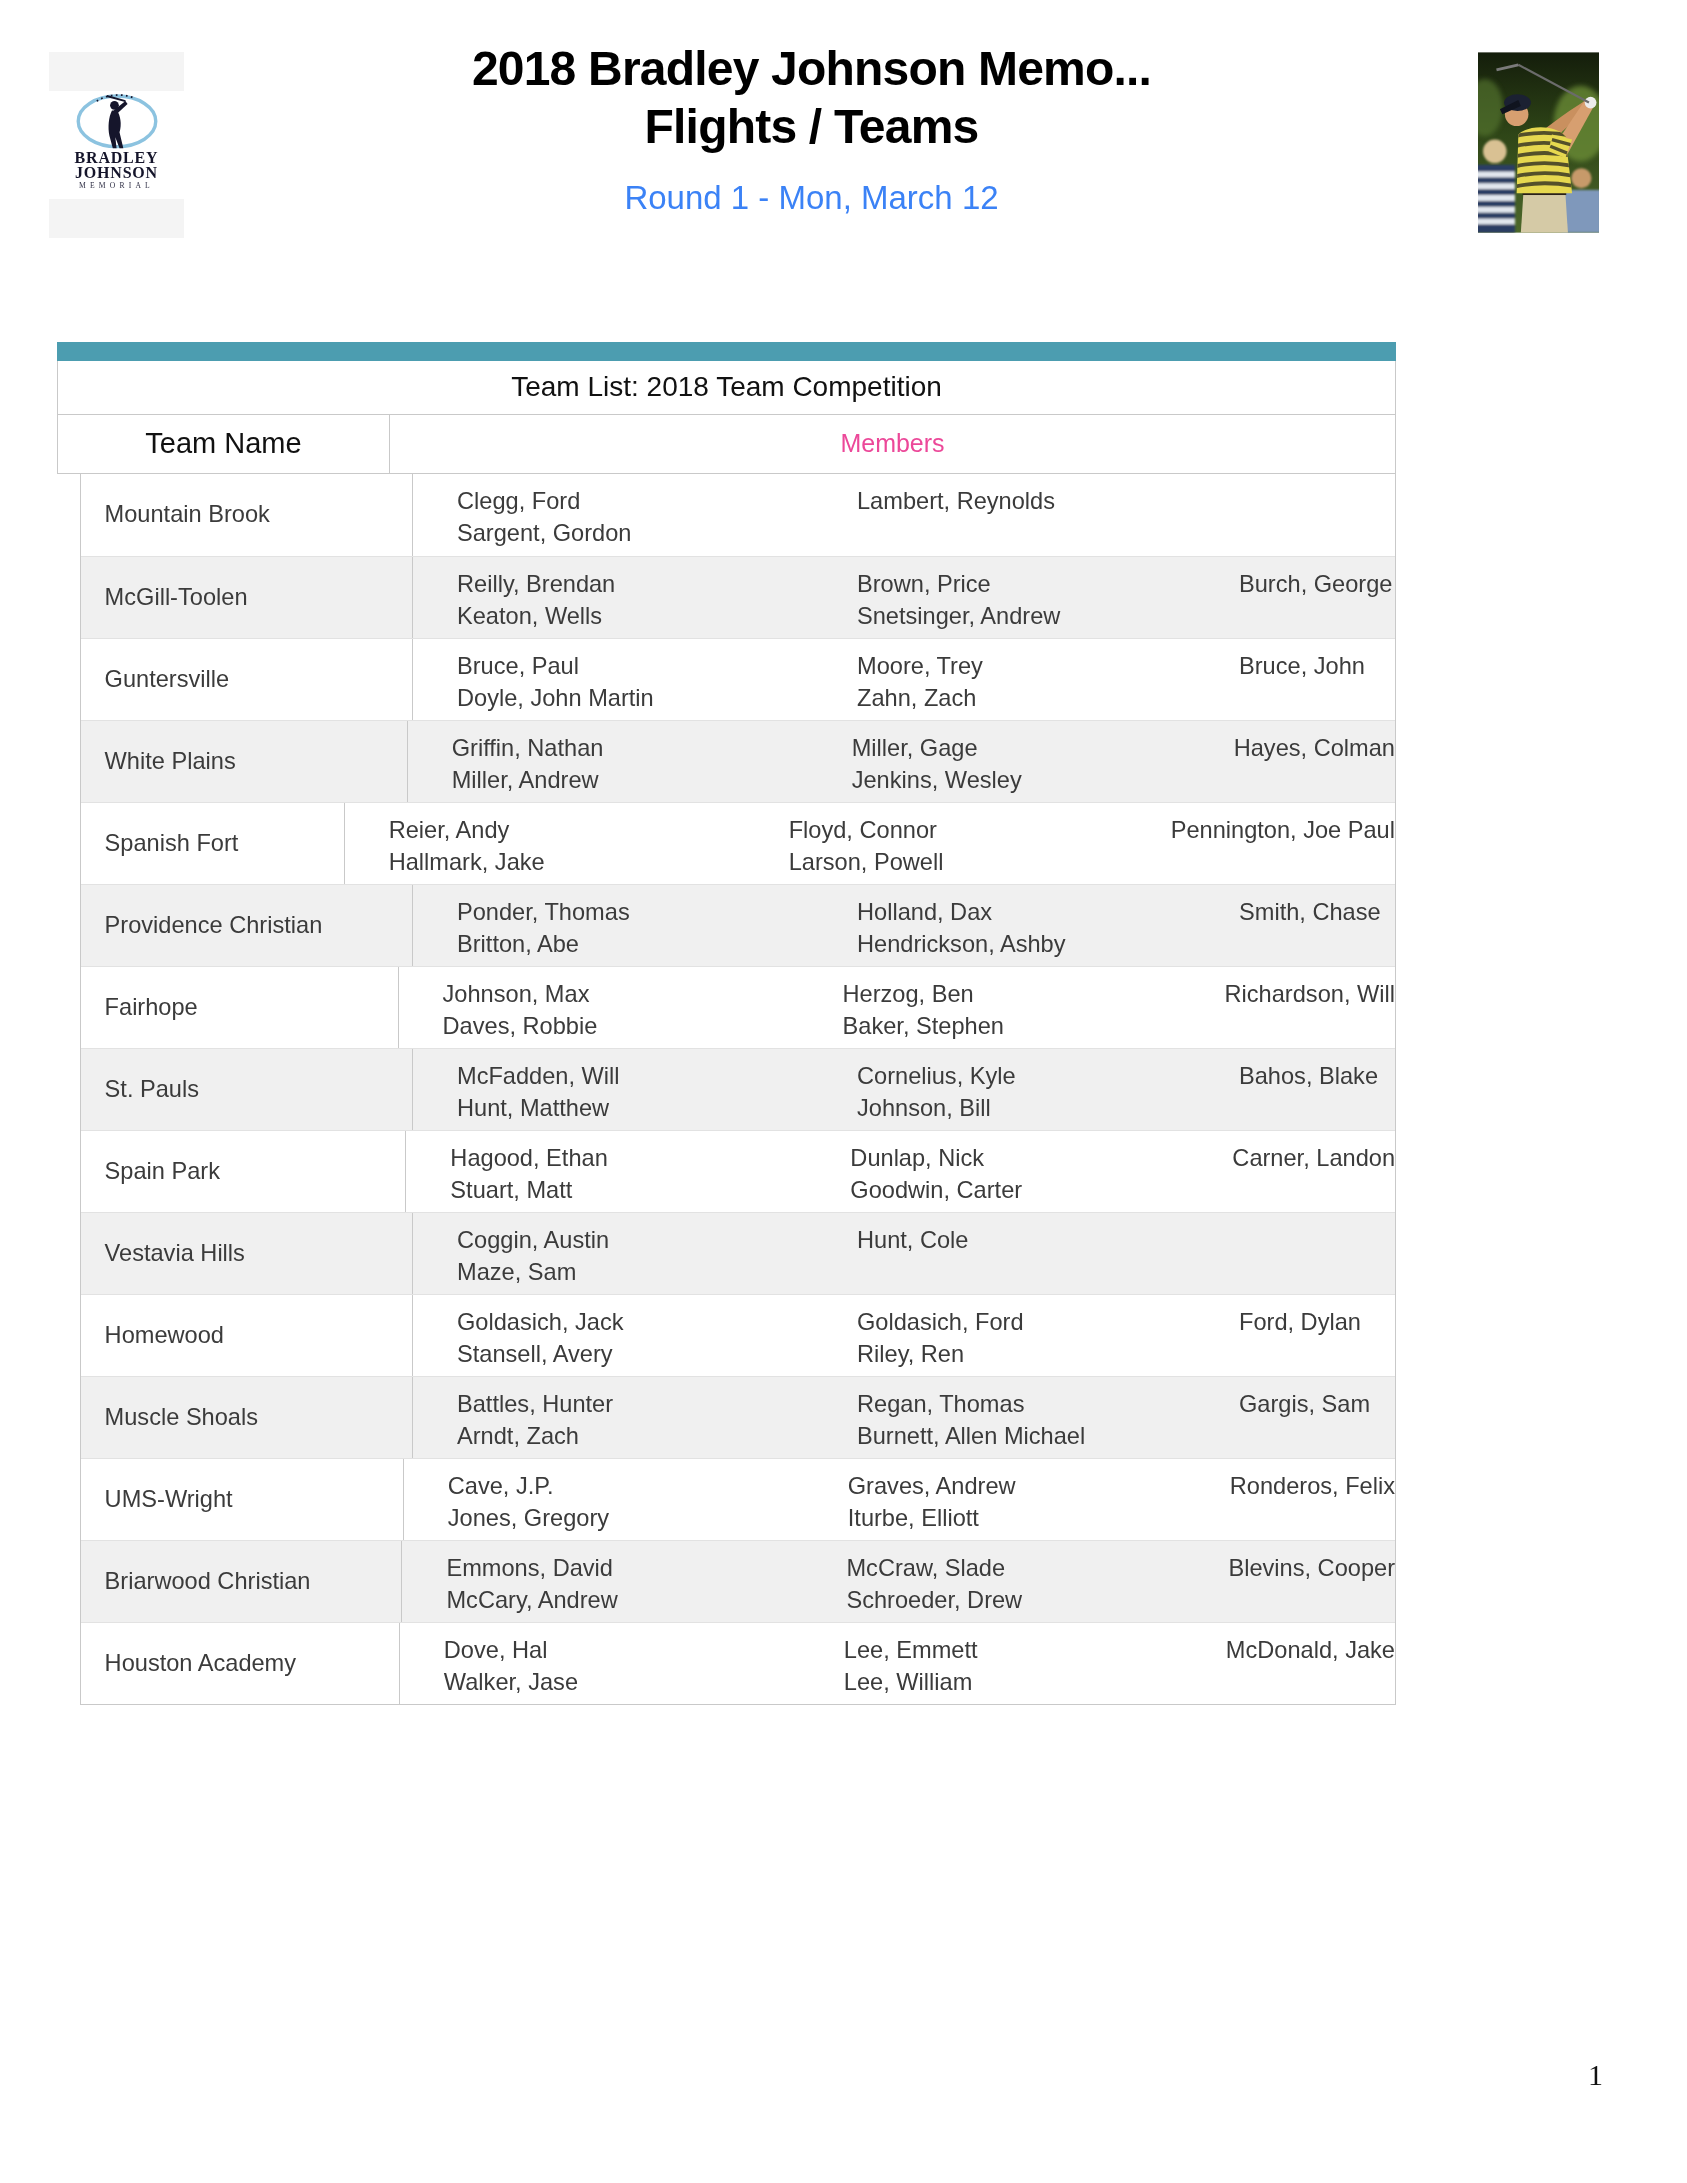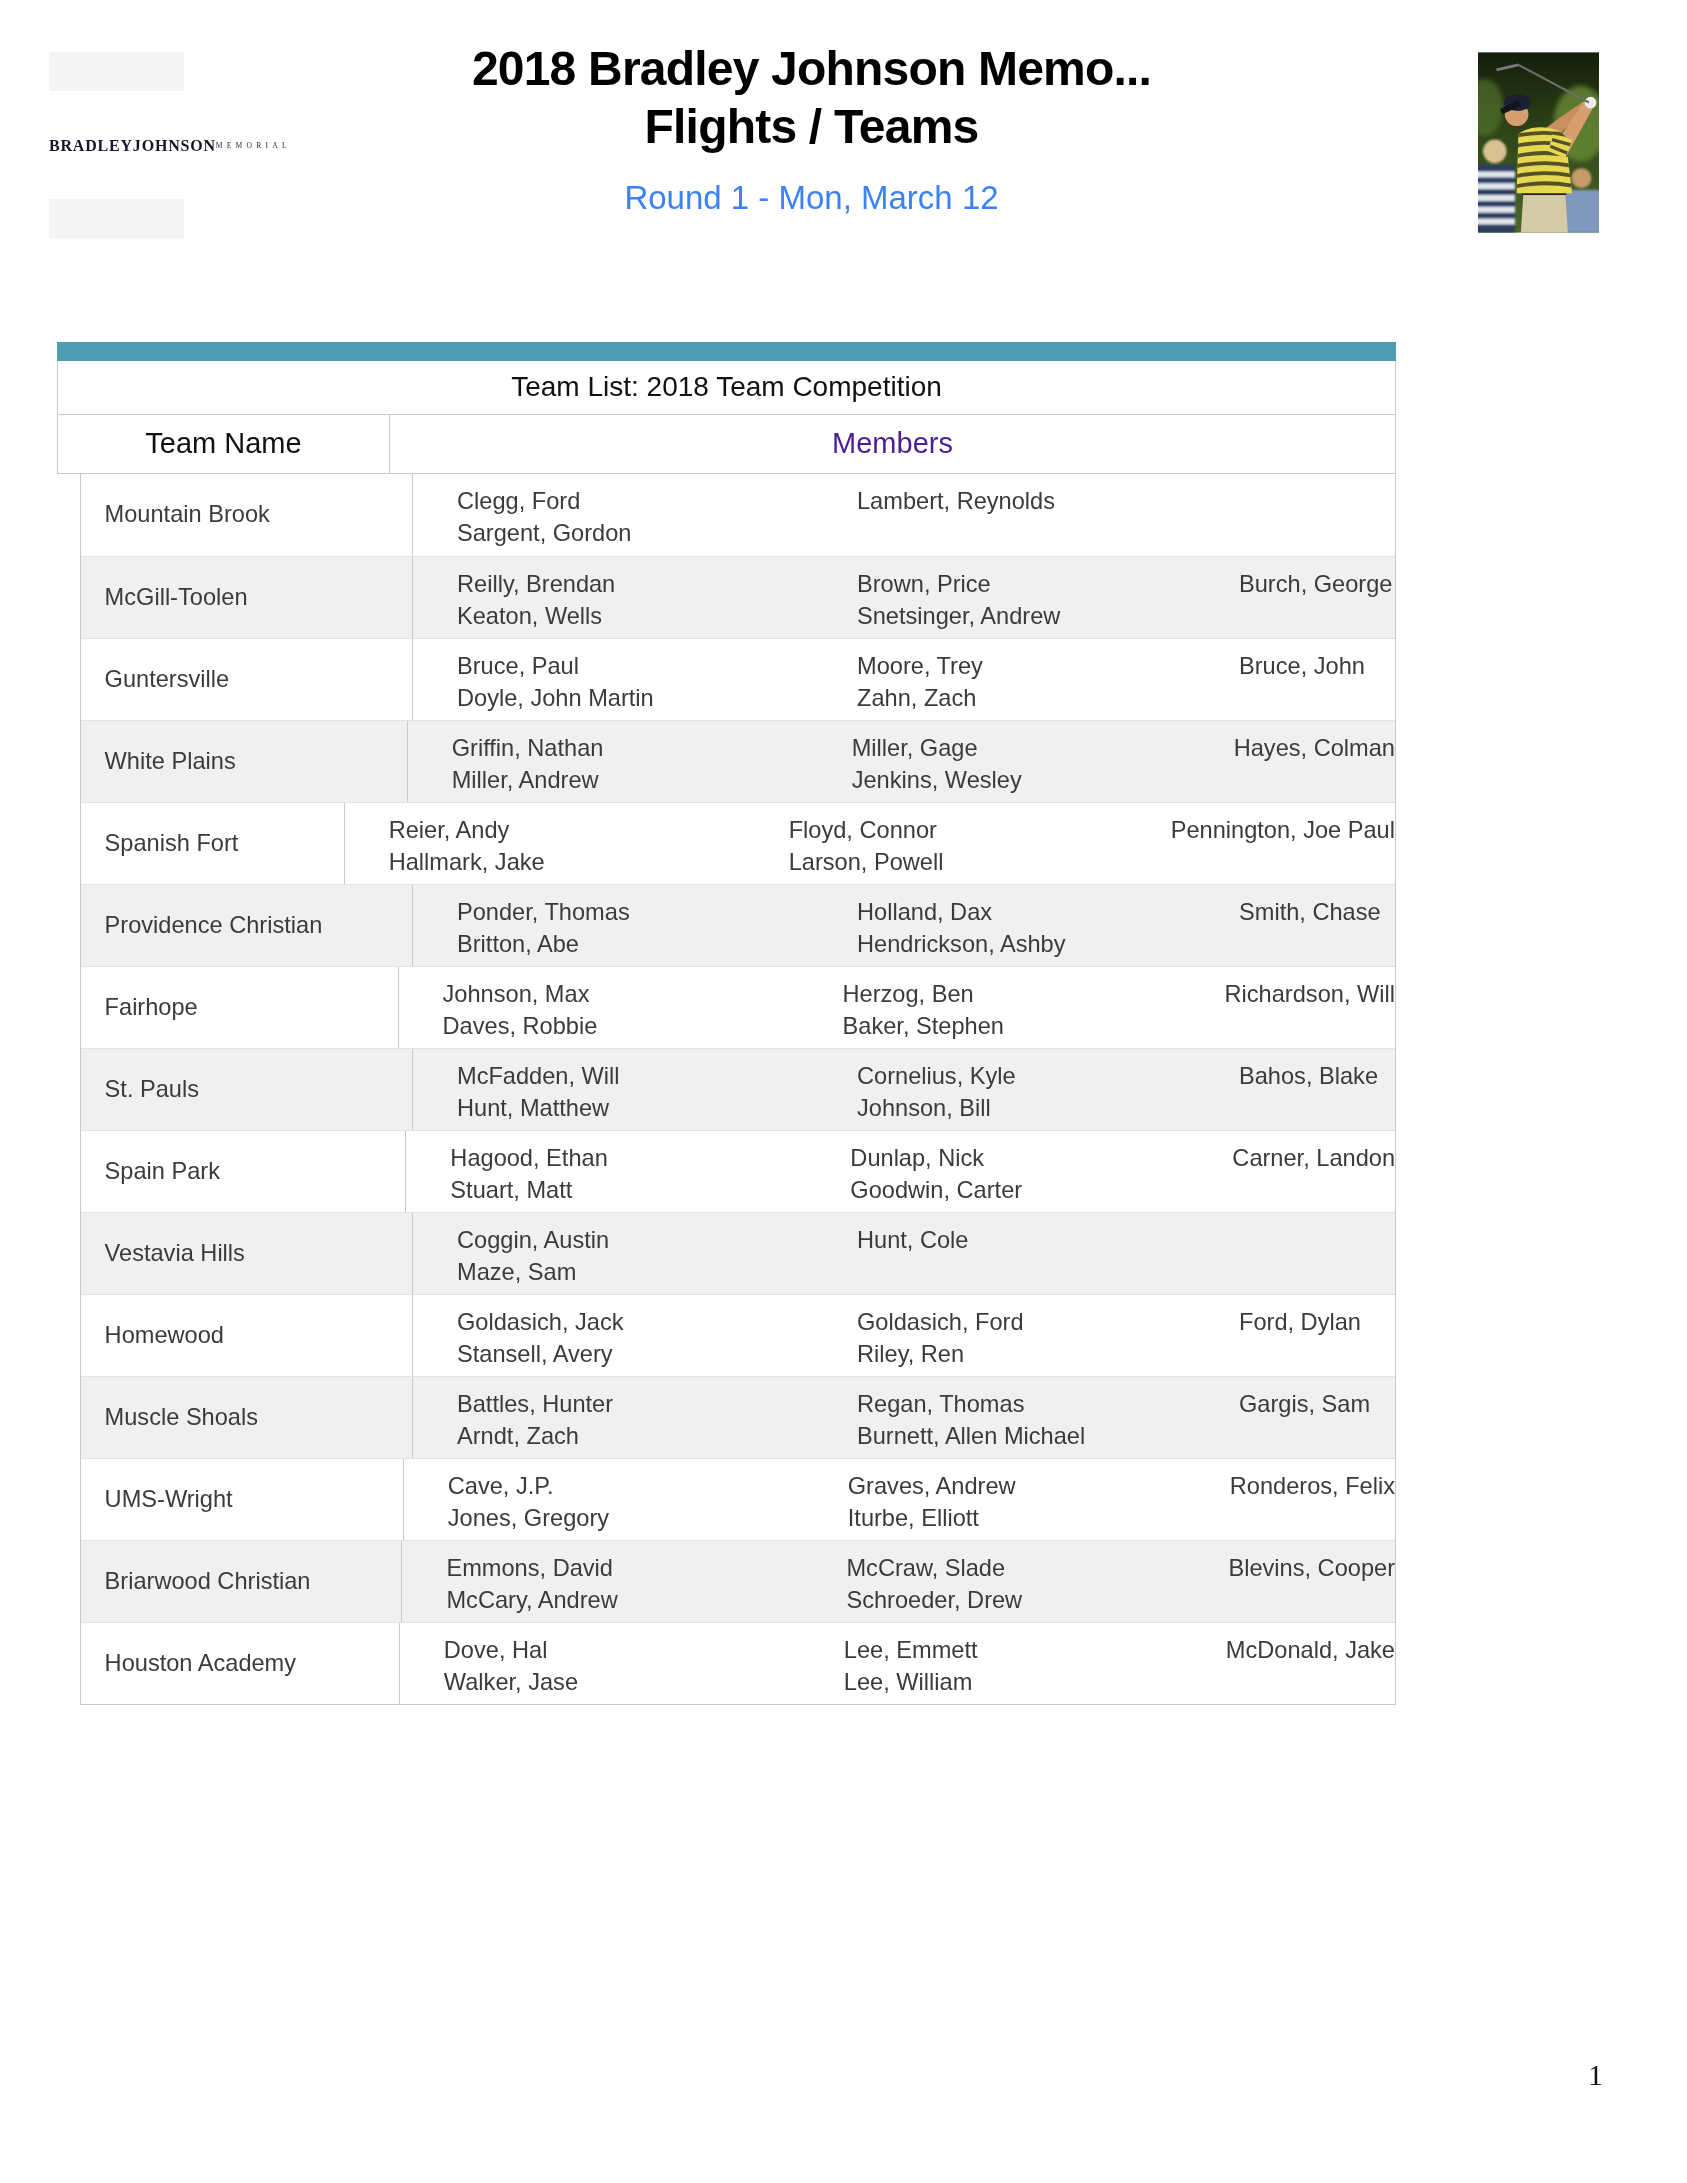--- a/index.html
+++ b/index.html
@@ -4,42 +4,42 @@
 <style>
   html,body { margin:0; padding:0; background:#ffffff; }
   body {
     width:1687px; height:2183px; position:relative; overflow:hidden;
     font-family:"Liberation Sans", sans-serif; color:#000;
   }
 
   
   .logo-wrap { position:absolute; left:49px; top:52px; width:135px; height:186px; background:#f4f4f4; }
   .logo-inner { position:absolute; left:0; top:39px; width:135px; height:108px; background:#ffffff;
-    display:flex; flex-direction:row; align-items:center; justify-content:flex-start; }
+    display:flex; flex-direction:column; align-items:center; justify-content:flex-start; }
   .logo-name { font-family:"Liberation Serif", serif; font-weight:bold; font-size:16px; line-height:15px;
     letter-spacing:0.8px; color:#15152b; }
   .logo-sub { font-family:"Liberation Serif", serif; font-size:7.6px; letter-spacing:4.2px; color:#2e2e44; margin-top:0.8px; }
 
   .title-block { position:absolute; left:259px; top:40px; width:1105px; text-align:center; }
   .title-main { font-size:48px; font-weight:bold; line-height:58px; letter-spacing:-0.8px; color:#000; }
   .subtitle { margin-top:23px; font-size:33px; line-height:37px; color:#3b82f6; }
 
   .photo-wrap { position:absolute; left:1478px; top:52px; width:121px; height:181px; }
 
   
   .team-table { position:absolute; left:57px; top:342px; width:1339px; }
   .accent-bar { height:18.6px; background:#4C9DB0; }
   .table-title { box-sizing:border-box; height:54px; background:#fff;
     border:0.8px solid #c9c9c9; border-top:none;
     display:flex; align-items:center; justify-content:center; font-size:28px; color:#111; }
   .table-header { box-sizing:border-box; height:59px; background:#fff;
     border:0.8px solid #c9c9c9; border-top:none; display:flex; }
   .th-team { box-sizing:border-box; width:332px; border-right:0.8px solid #c9c9c9;
     display:flex; align-items:center; justify-content:center; font-size:29px; color:#111; }
-  .th-members { flex:1; display:flex; align-items:center; justify-content:center; font-size:29px; color:#4c1d95; }
+  .th-members { flex:1; display:flex; align-items:center; justify-content:center; font-size:25px; color:#ec4899; }
 
   .tbody { box-sizing:border-box; border:0.8px solid #c9c9c9; border-top:none; background:#fff;margin-left:23px; }
   .trow { display:flex; height:82px; box-sizing:border-box; background:#ffffff; }
   .trow + .trow { border-top:1.7px solid #e2e2e2; }
   .trow.alt { background:var(--row-alt, #f0f0f0); }
   .td-team { box-sizing:border-box; width:332px; border-right:0.8px solid #c9c9c9;
     display:flex; align-items:center; padding-left:23.6px; font-size:23.6px; color:#3b3b3b; }
   .td-members { flex:1; display:grid; grid-template-columns:400px 382px 1fr;
     align-items:start; padding-top:11px; }
   .mcell { padding-left:44px; }

